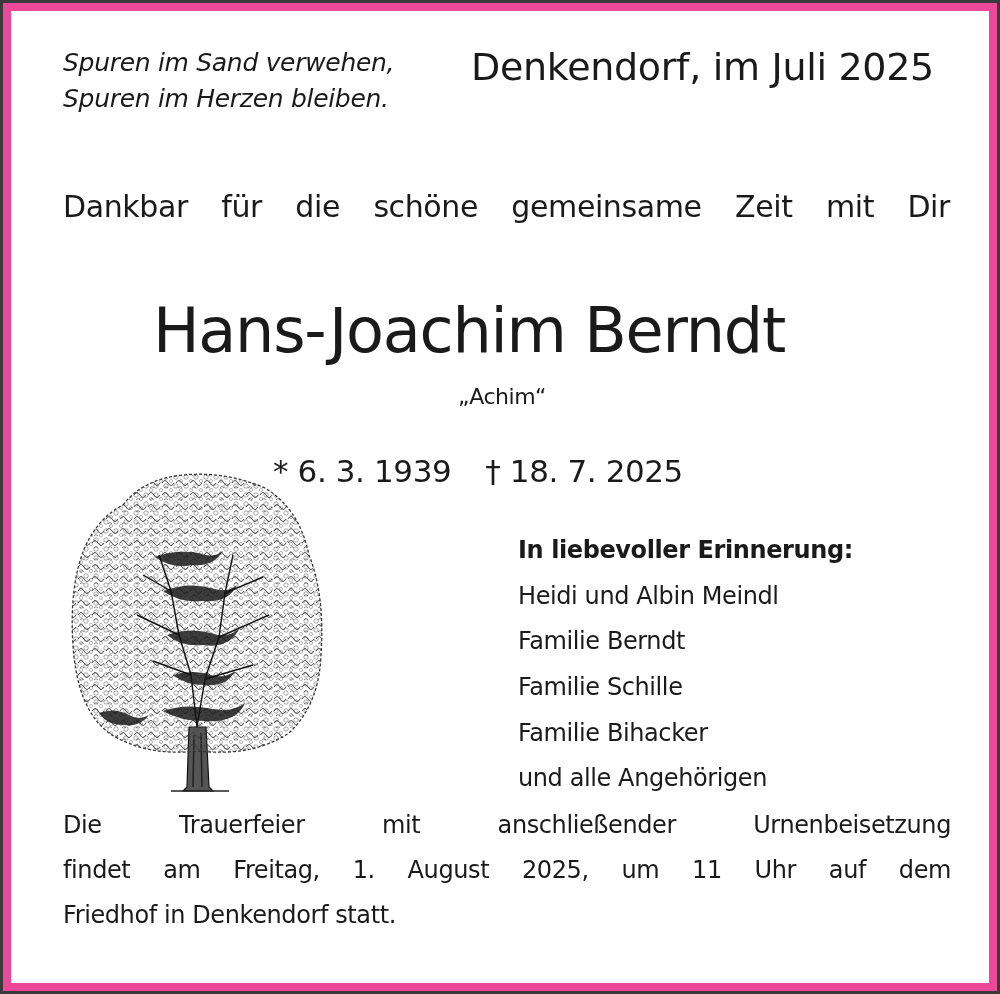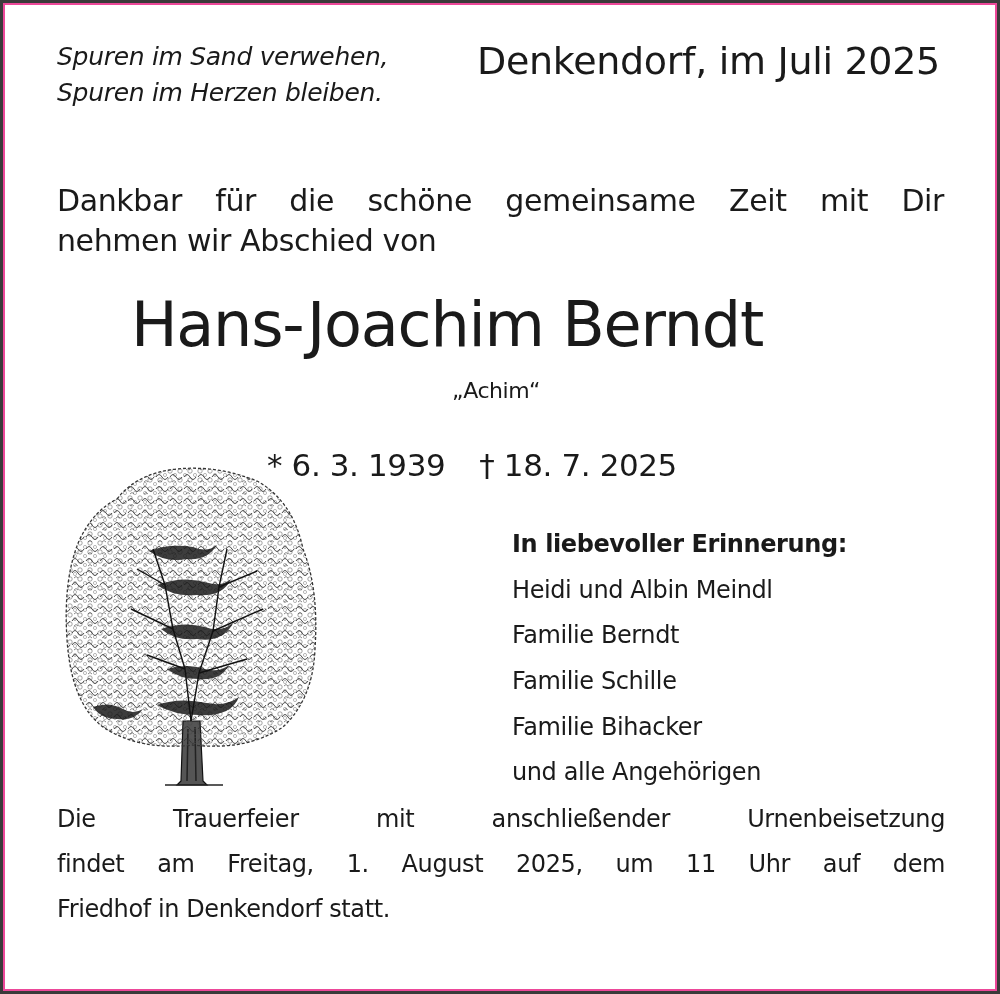--- a/index.html
+++ b/index.html
@@ -3,35 +3,35 @@
 <meta charset="utf-8">
 <style>
   html, body { margin: 0; padding: 0; background: #ffffff; }
   body { width: 1000px; height: 994px; position: relative; overflow: hidden; }
   .frame {
     position: absolute; left: 0; top: 0; width: 1000px; height: 994px;
     box-sizing: border-box; background: #3a3a3a; padding: 3px;
   }
   .card {
     position: absolute; left: 3px; top: 3px; right: 3px; bottom: 3px;
-    border: 2px solid #ec4899; background: #ffffff; box-sizing: border-box;
+    border: 8px solid #ec4899; background: #ffffff; box-sizing: border-box;
   }
   .txt {
     position: absolute; color: #1a1a1a;
     font-family: "DejaVu Sans", sans-serif; margin: 0; white-space: nowrap;
   }
   .motto { left: 52px; top: 34px; font-size: 25px; font-style: italic; line-height: 36px; letter-spacing: -0.3px; }
   .place { right: 55px; top: 38px; font-size: 38px; line-height: 36px; letter-spacing: -0.3px; }
   .intro {
     left: 52px; top: 176px; width: 887px; font-size: 30px; line-height: 40px;
     white-space: normal; text-align: justify; text-align-last: left; letter-spacing: -0.4px;
   }
   .intro span { display: block; text-align: justify; text-align-last: justify; }
   .intro span.last { text-align-last: left; }
-  .name { left: 0; width: 884px; text-align: center; top: 282px; font-size: 62px; line-height: 76px; letter-spacing: -1.2px; }
+  .name { left: 16px; width: 884px; text-align: center; top: 282px; font-size: 62px; line-height: 76px; letter-spacing: -1.2px; }
   .nick { left: 0; width: 982px; text-align: center; top: 366px; font-size: 22px; line-height: 40px; letter-spacing: -0.5px; }
   .dates { left: 262px; top: 440px; font-size: 31px; line-height: 40px; letter-spacing: -0.4px; }
   .dates .gap { display: inline-block; width: 34px; }
   .rememb { left: 507px; top: 517px; font-size: 24px; line-height: 45.7px; letter-spacing: -0.4px; }
   .rememb .head { font-weight: bold; }
   .rememb div { height: 45.7px; }
   .closing {
     left: 52px; top: 792px; width: 888px; font-size: 24px; line-height: 45px;
     white-space: normal; letter-spacing: -0.4px;
   }
@@ -47,21 +47,20 @@
 
     <div class="txt motto">
       <div>Spuren im Sand verwehen,</div>
       <div>Spuren im Herzen bleiben.</div>
     </div>
 
     <div class="txt place">Denkendorf, im Juli 2025</div>
 
     <div class="txt intro">
       <span>Dankbar für die schöne gemeinsame Zeit mit Dir</span>
-      <span class="last">nehmen wir Abschied von</span>
     </div>
 
     <div class="txt name">Hans-Joachim Berndt</div>
     <div class="txt nick">„Achim“</div>
 
     <div class="txt dates">
       <span>* 6. 3. 1939</span><span class="gap"></span><span>† 18. 7. 2025</span>
     </div>
 
     <svg class="tree" viewBox="0 0 272 334" xmlns="http://www.w3.org/2000/svg">

